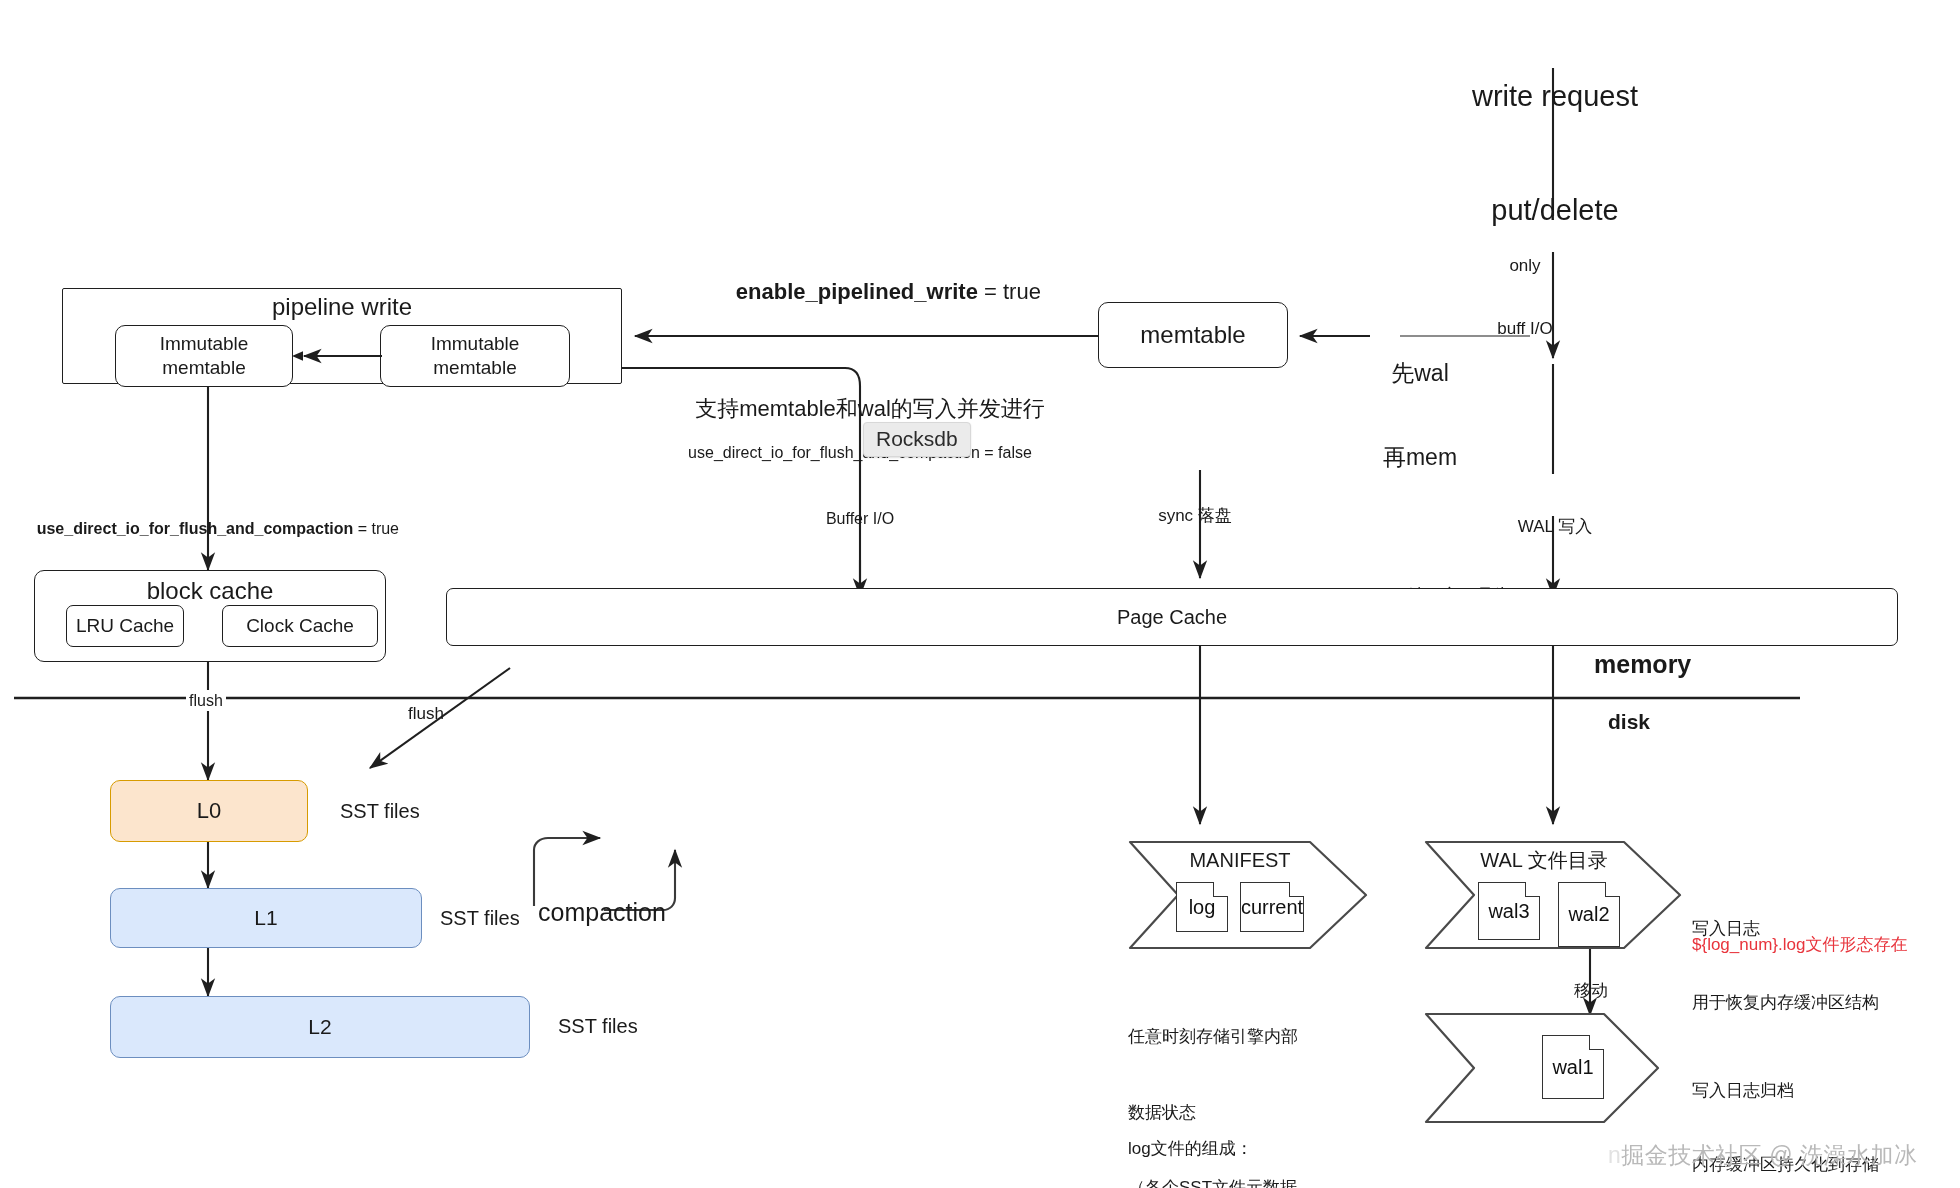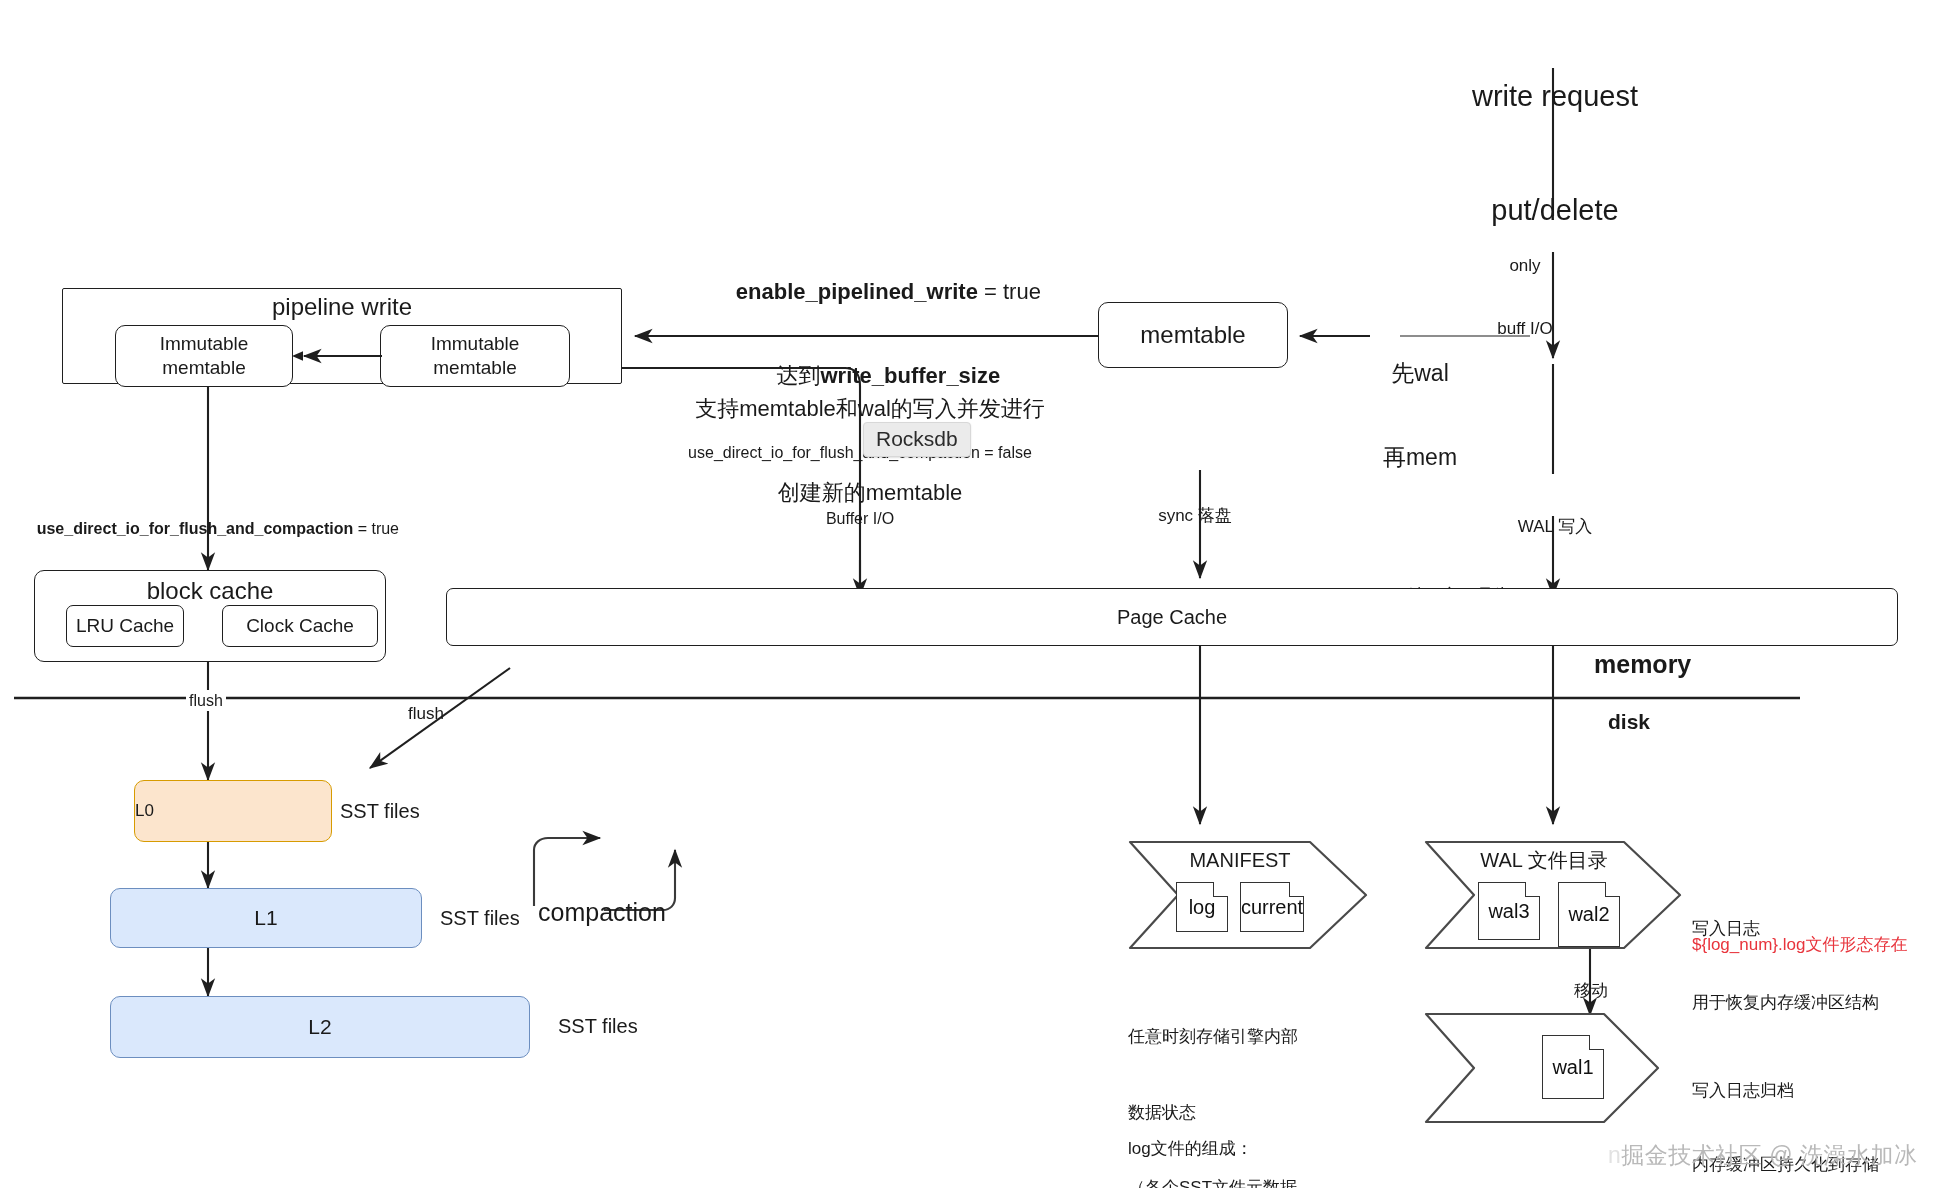--- a/index.html
+++ b/index.html
@@ -140,26 +140,20 @@
     <div>buff I/O</div>
   </div>
 
   <div class="txt ctr" style="left:620px;top:190px;width:500px;font-size:22px;">
     <div>
       <span class="b">enable_pipelined_write</span><span> = true</span>
     </div>
     <div style="margin-top:1px;">支持memtable和wal的写入并发进行</div>
   </div>
 
-  <div class="txt ctr" style="left:680px;top:274px;width:380px;font-size:22px;">
-    <div>
-      <span>达到</span><span class="b">write_buffer_size</span>
-    </div>
-    <div style="margin-top:1px;">创建新的memtable</div>
-  </div>
 
   <div class="bx" style="left:62px;top:288px;width:560px;height:96px;border-radius:2px;"></div>
   <div class="txt ctr" style="left:62px;top:291px;width:560px;font-size:24px;">pipeline write</div>
 
   <div class="bx rnd" style="left:115px;top:325px;width:178px;height:62px;font-size:19px;line-height:1.25;">
     <div>
       <div>Immutable</div>
       <div>memtable</div>
     </div>
   </div>
@@ -218,21 +212,21 @@
   <div class="bx rnd-sm" style="left:446px;top:588px;width:1452px;height:58px;font-size:20px;">
     <span>Page Cache</span>
   </div>
 
   <div class="txt" style="left:1594px;top:648px;font-size:25px;font-weight:bold;">memory</div>
   <div class="txt" style="left:1608px;top:708px;font-size:21px;font-weight:bold;">disk</div>
 
   <div class="txt" style="left:186px;top:690px;font-size:16px;background:#fff;padding:0 3px;">flush</div>
   <div class="txt" style="left:408px;top:703px;font-size:17px;">flush</div>
 
-  <div class="l0" style="position:absolute;left:110px;top:780px;width:196px;height:60px;display:flex;align-items:center;justify-content:flex-start;font-size:17px;margin-left:24px;">
+  <div class="l0" style="position:absolute;left:110px;top:780px;width:196px;height:60px;display:flex;align-items:center;justify-content:center;font-size:22px;">
     <span>L0</span>
   </div>
   <div class="txt" style="left:340px;top:798px;font-size:20px;">SST files</div>
 
   <div class="lvl" style="position:absolute;left:110px;top:888px;width:310px;height:58px;display:flex;align-items:center;justify-content:center;font-size:21px;">
     <span>L1</span>
   </div>
   <div class="txt" style="left:440px;top:905px;font-size:20px;">SST files</div>
 
   <div class="lvl" style="position:absolute;left:110px;top:996px;width:418px;height:60px;display:flex;align-items:center;justify-content:center;font-size:21px;">

